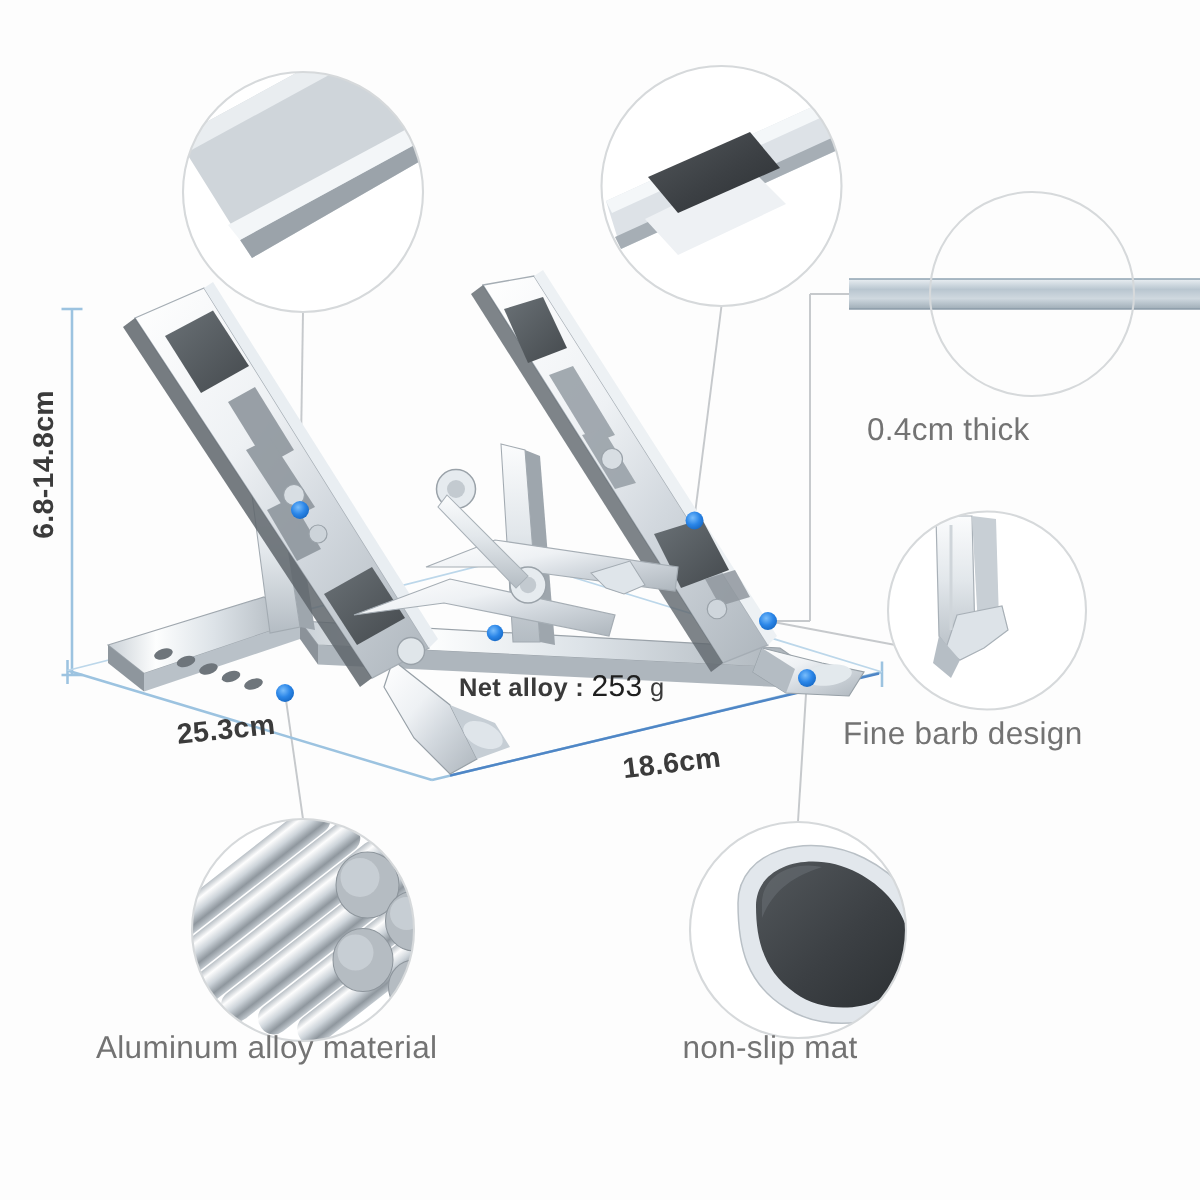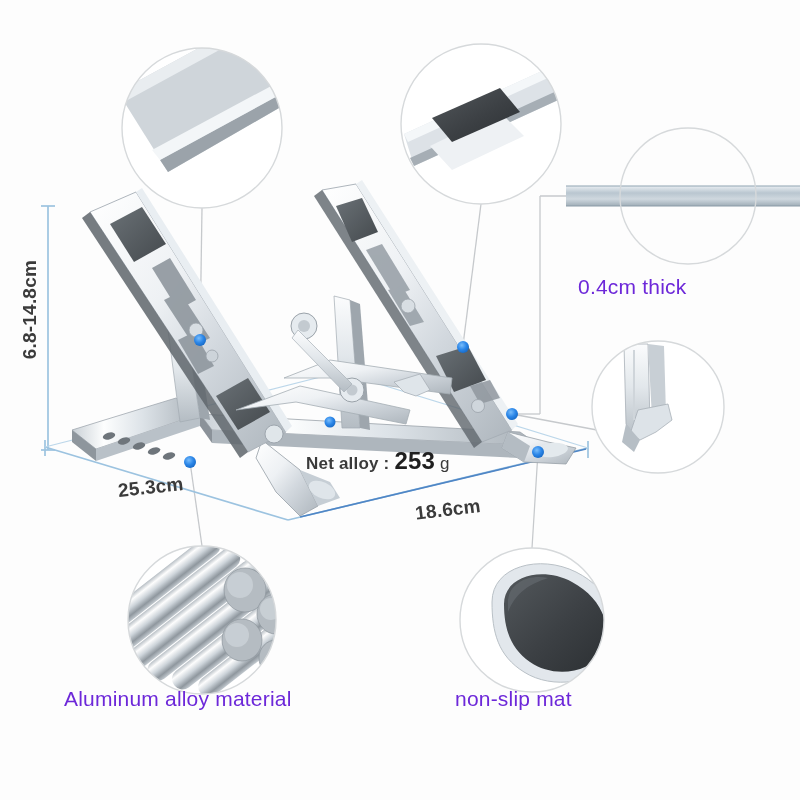--- a/index.html
+++ b/index.html
@@ -10,39 +10,39 @@
   #page {
     position: relative;
     width: 800px;
     height: 800px;
     background: #fdfdfd;
     overflow: hidden;
     font-family: "Liberation Sans", sans-serif;
   }
   .label {
     position: absolute;
-    color: #6d28d9;
+    color: #737373;
     font-family: "Liberation Sans", sans-serif;
     white-space: nowrap;
     letter-spacing: 0.2px;
   }
   .label-thick   { left: 578px; top: 275px; font-size: 21px; }
   .label-barb    { left: 562px; top: 478px; font-size: 21px; }
   .label-alum    { left: 64px;  top: 687px; font-size: 21px; }
   .label-mat     { left: 455px; top: 687px; font-size: 21px; }
   .label-dim-h   { left: 117px; top: 480px; font-size: 19px; font-weight: 600;
                    color: #3b3b3b; transform: rotate(-6deg); transform-origin: left top; }
   .label-dim-d   { left: 414px; top: 503px; font-size: 19px; font-weight: 600;
                    color: #3b3b3b; transform: rotate(-7deg); transform-origin: left top; }
   .label-dim-v   { left: 19px; top: 260px; font-size: 19px; font-weight: 600;
                    color: #3b3b3b;
                    writing-mode: vertical-rl; transform: rotate(180deg); }
   .label-weight  { left: 306px; top: 447px; font-size: 17px; color: #3a3a3a;
                    font-weight: 600; }
-  .label-weight .val { font-size: 24px; font-weight: 700; color: #1f1f1f; }
+  .label-weight .val { font-size: 20px; font-weight: 400; color: #1f1f1f; }
   .label-weight .unit { font-weight: 500; }
 
   .svg-layer {
     position: absolute;
     left: 0; top: 0;
     width: 800px; height: 800px;
   }
 </style>
 </head>
 <body>
@@ -332,18 +332,19 @@
   <div class="label label-dim-d">18.6cm</div>
 
   <div class="label label-weight">
     <span>Net alloy :</span>
     <span class="val">253</span>
     <span class="unit">g</span>
   </div>
 
   <div class="label label-thick">0.4cm thick</div>
 
+  <div class="label label-barb">Fine barb design</div>
 
   <div class="label label-alum">Aluminum alloy material</div>
 
   <div class="label label-mat">non-slip mat</div>
 
 </div>
 
 </body></html>

